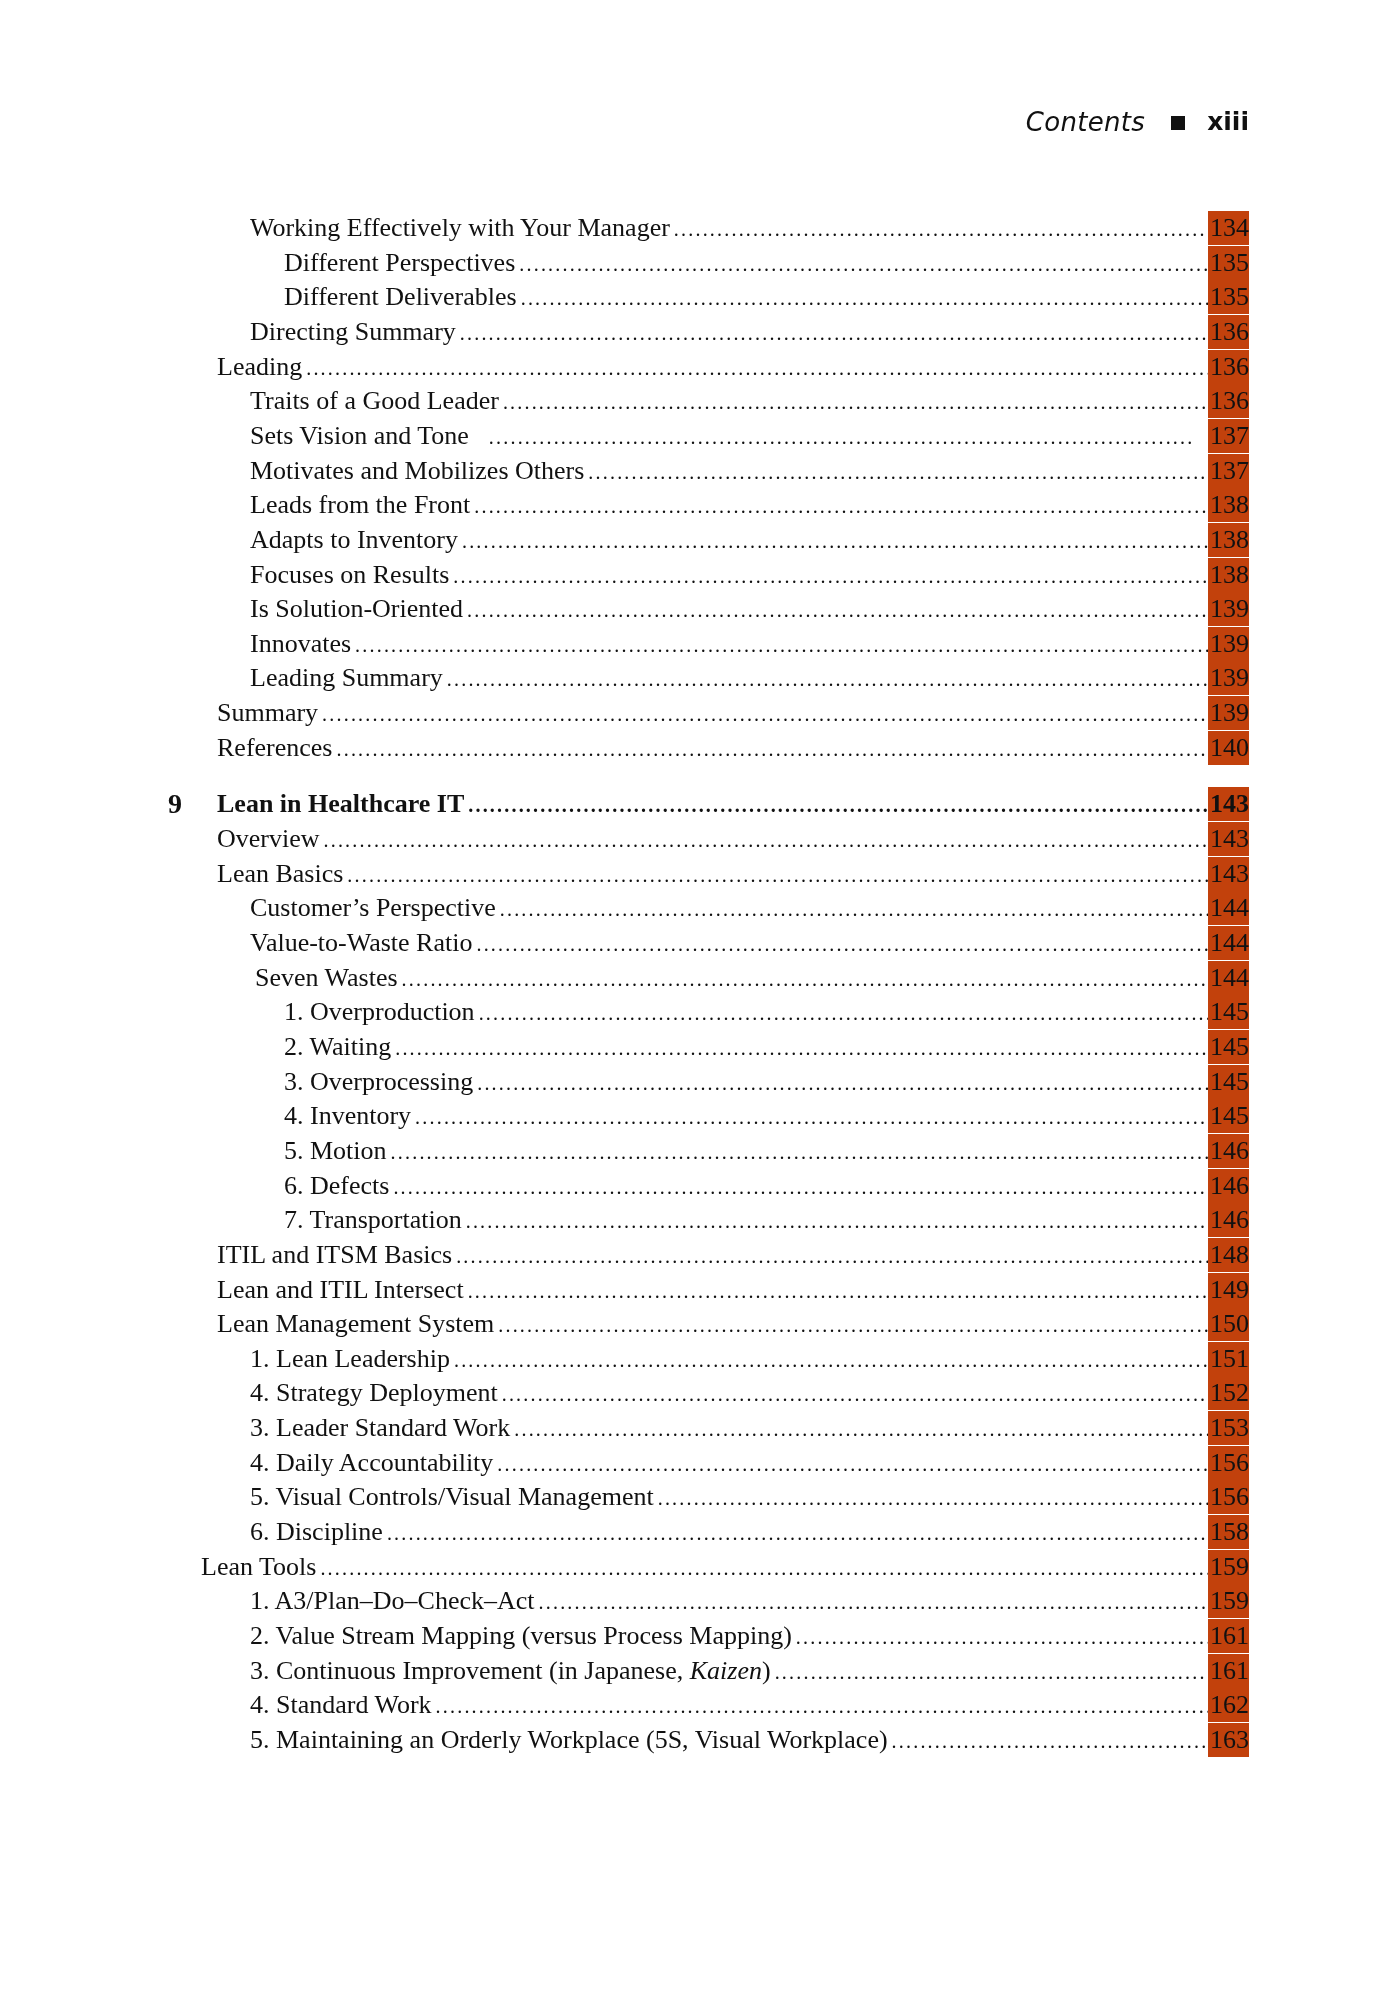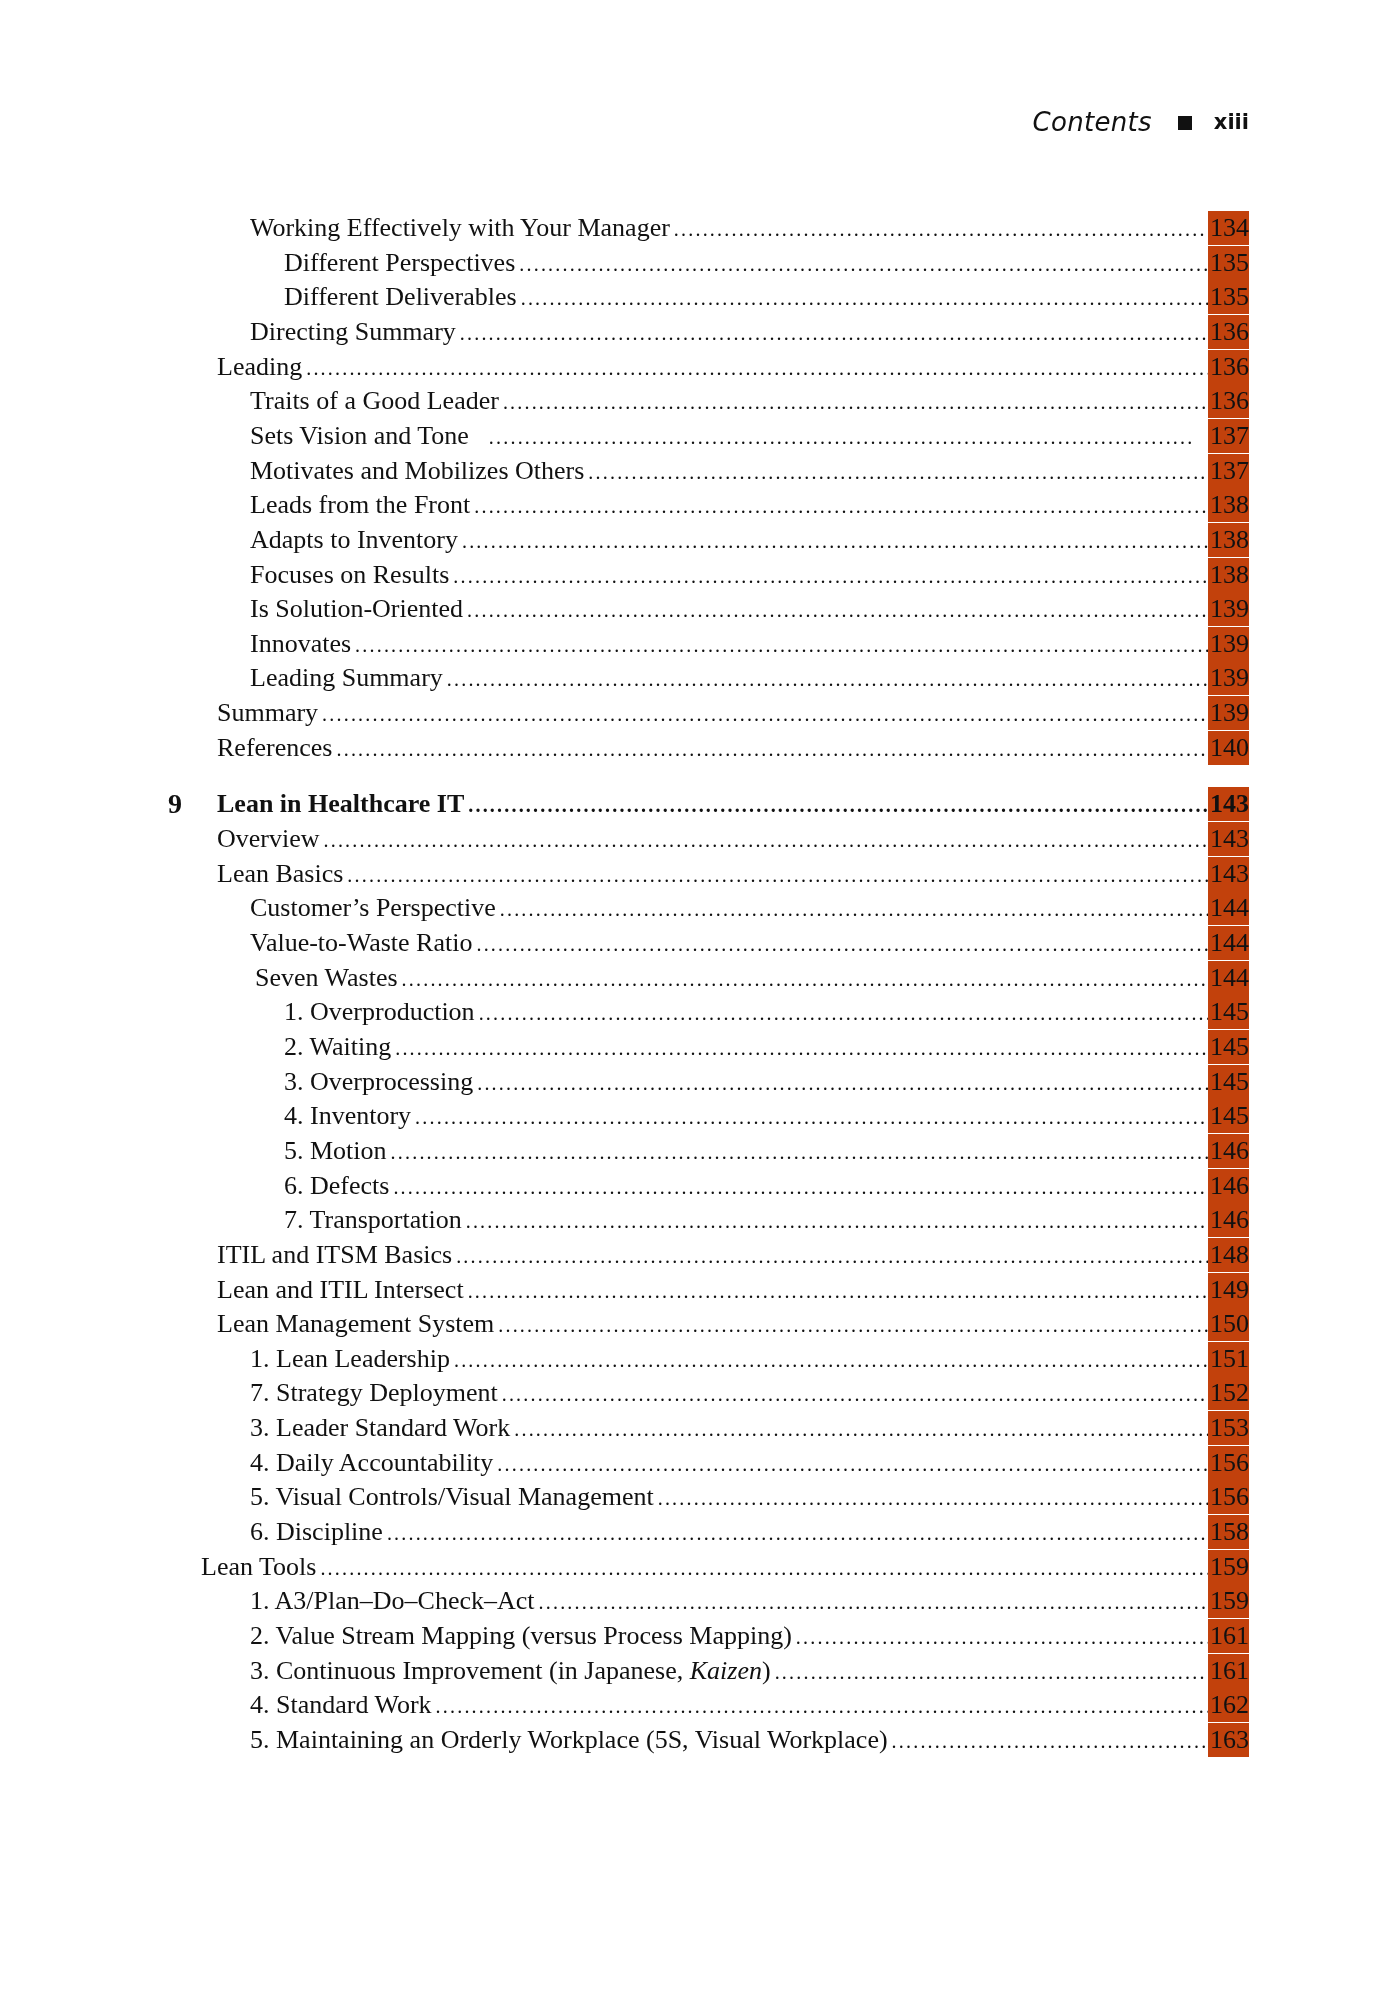--- a/index.html
+++ b/index.html
@@ -5,21 +5,21 @@
   html, body { margin: 0; padding: 0; background: #ffffff; }
   body { width: 1400px; height: 2002px; position: relative; overflow: hidden; color: #111; }
   .page { position: absolute; left: 0; top: 0; width: 1400px; height: 2002px; }
   .running-head {
     position: absolute; top: 104px; right: 151px;
     font-family: "DejaVu Sans", sans-serif; font-size: 26px; line-height: 36px;
     display: flex; align-items: center; gap: 0;
   }
   .running-head .rh-title { font-style: italic; font-weight: normal; letter-spacing: 0.3px; }
   .running-head .rh-sep { display: inline-block; width: 14px; height: 14px; background: #111; margin: 0 22px 0 26px; position: relative; top: 1px; }
-  .running-head .rh-page { font-weight: bold; font-size: 21px; text-align: right; }
+  .running-head .rh-page { font-weight: bold; font-size: 25px; text-align: right; }
 
   .toc { position: absolute; left: 0; top: 0; width: 1400px; }
   .toc-row {
     position: absolute; left: 0; width: 1400px; height: 34px;
     font-family: "Liberation Serif", serif; font-size: 26px; line-height: 34px;
   }
   .toc-row .entry {
     position: absolute; right: 151px; top: 0; height: 34px;
     display: flex; align-items: baseline; white-space: nowrap; overflow: hidden;
   }
@@ -274,21 +274,21 @@
       </div>
       <div class="toc-row" style="top: 1341.8px;">
         <div class="entry" style="left: 250px;">
           <span class="title">1. Lean Leadership</span>
           <span class="leader">............................................................................................................................................................................................................................................................................................................</span>
           <span class="pg">151</span>
         </div>
       </div>
       <div class="toc-row" style="top: 1376.45px;">
         <div class="entry" style="left: 250px;">
-          <span class="title">7. Strategy Deployment</span>
+          <span class="title">4. Strategy Deployment</span>
           <span class="leader">............................................................................................................................................................................................................................................................................................................</span>
           <span class="pg">152</span>
         </div>
       </div>
       <div class="toc-row" style="top: 1411.1px;">
         <div class="entry" style="left: 250px;">
           <span class="title">3. Leader Standard Work</span>
           <span class="leader">............................................................................................................................................................................................................................................................................................................</span>
           <span class="pg">153</span>
         </div>

